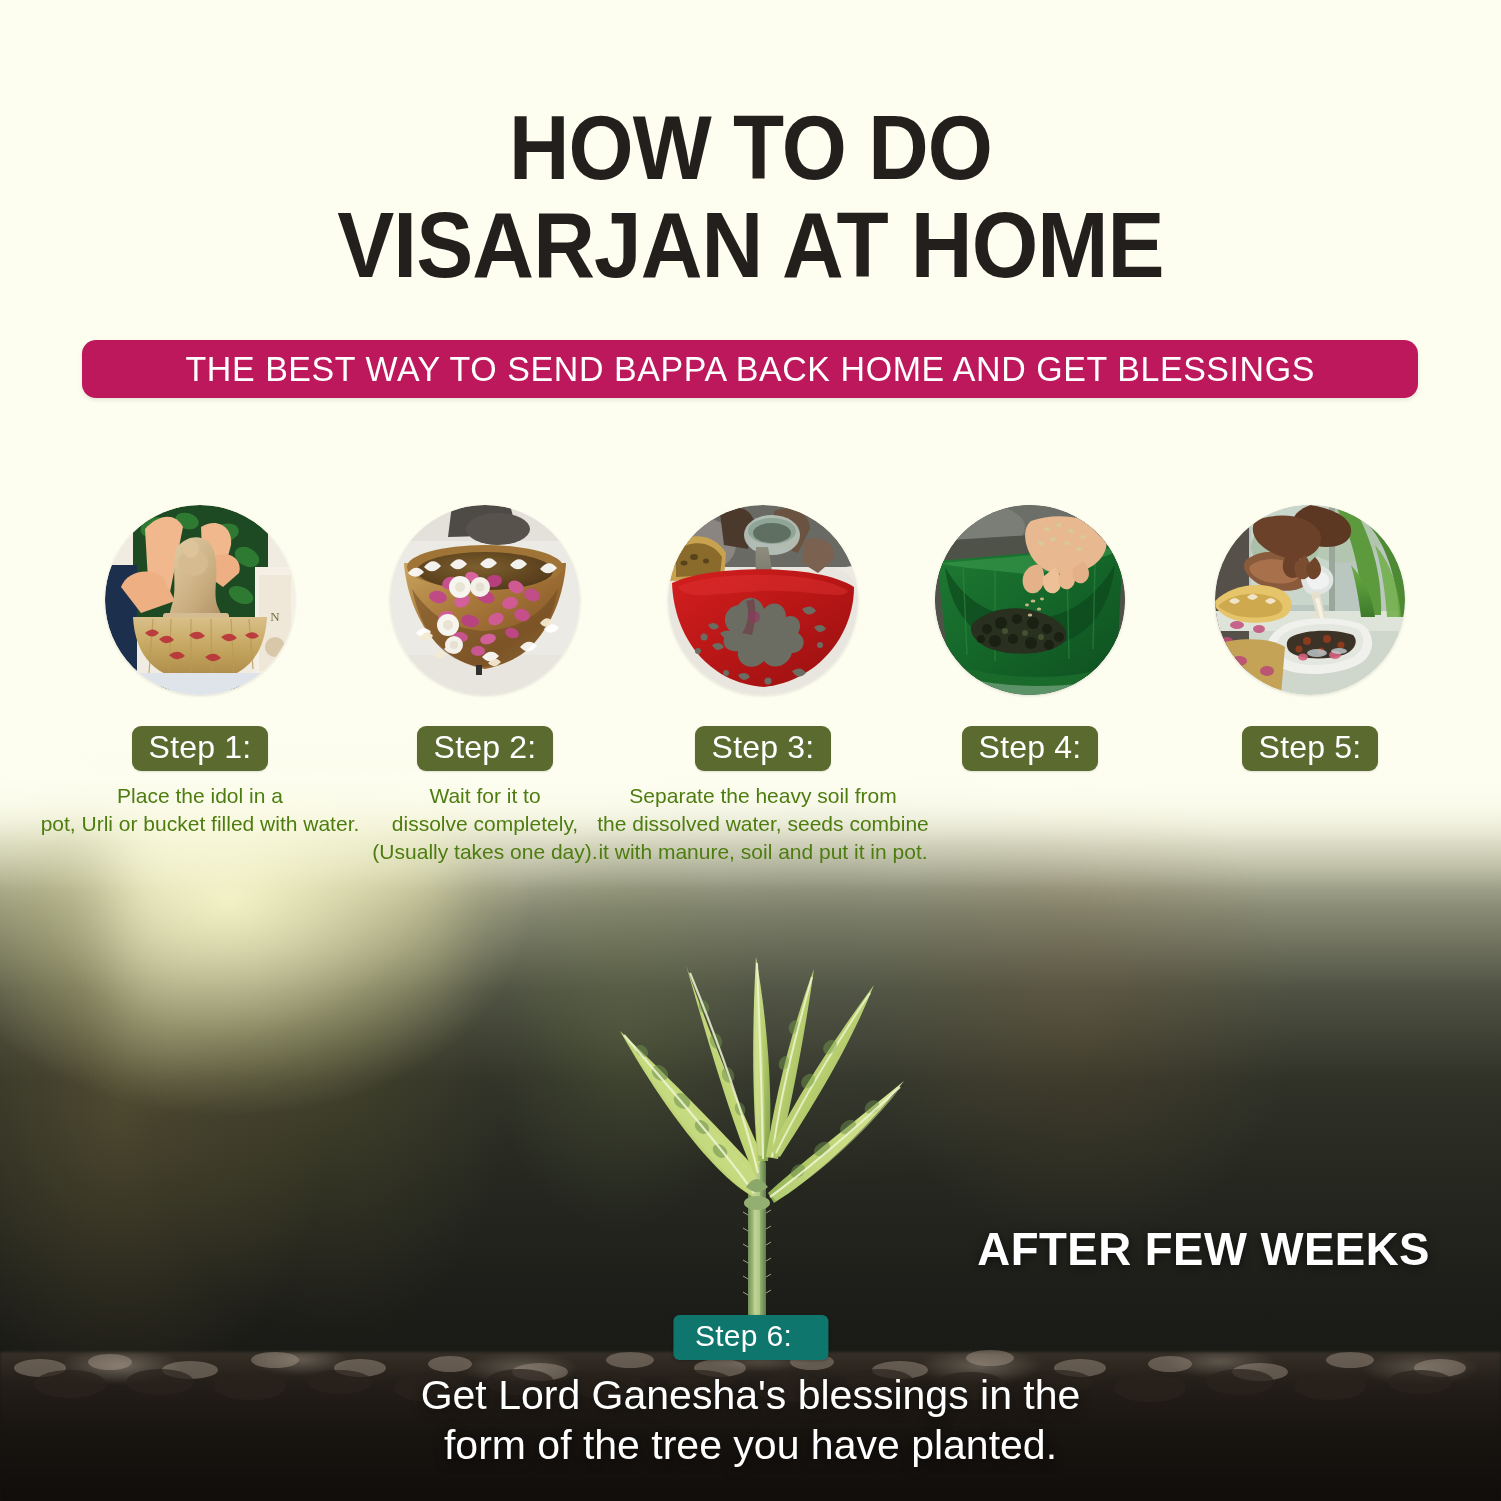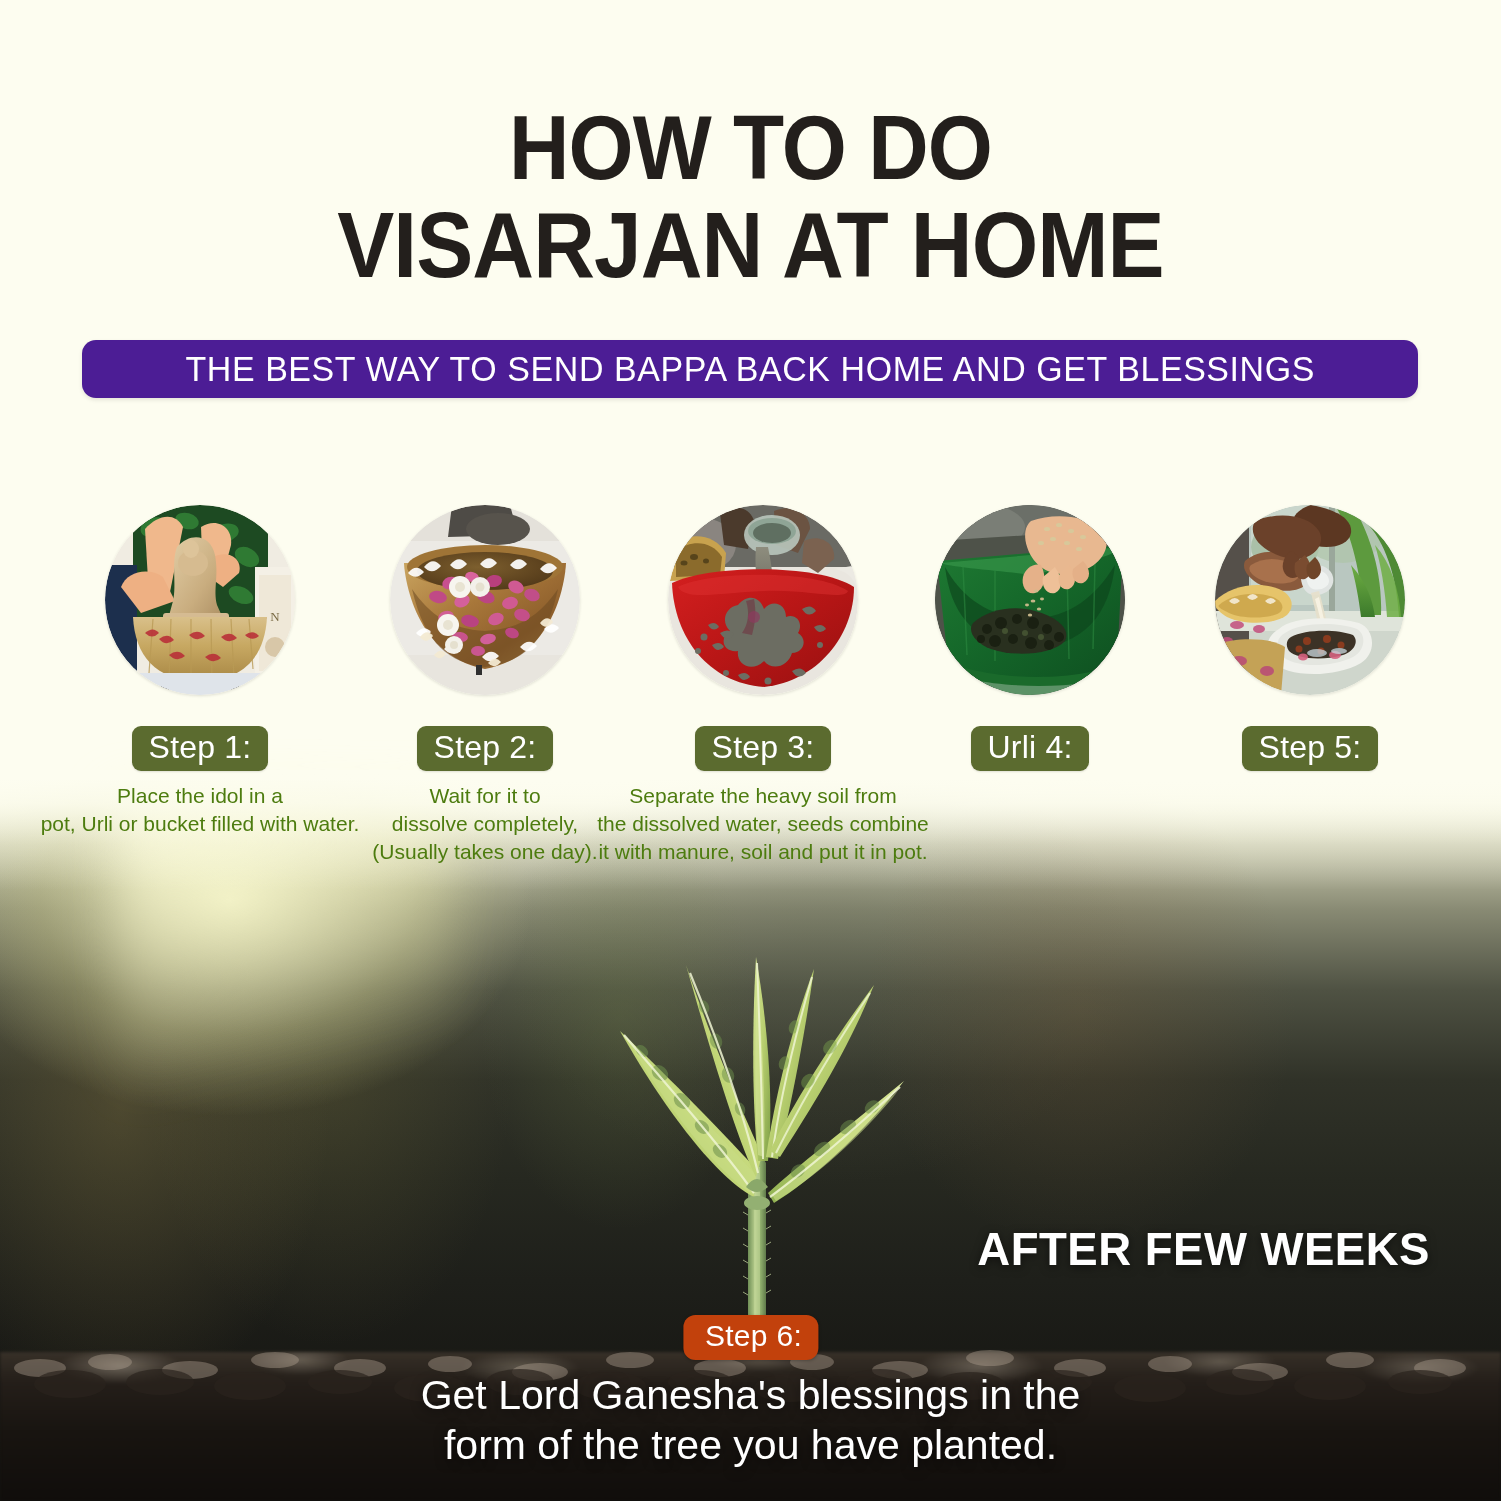--- a/index.html
+++ b/index.html
@@ -72,21 +72,21 @@
     font-family:"Liberation Sans", sans-serif;
     font-weight:bold;font-size:90px;line-height:0.98;
     letter-spacing:-1px;
     transform:scaleX(0.93);
   }
   .title .l2{display:block;font-size:92px;margin-top:8px;}
 
   
   .banner{
     position:absolute;left:82px;top:340px;width:1336px;height:58px;
-    background:#4c1d95;border-radius:14px;
+    background:#be185d;border-radius:14px;
     display:flex;align-items:center;justify-content:center;
     box-shadow:0 2px 4px rgba(0,0,0,0.10);
   }
   .banner-text{
     color:#ffffff;font-size:35px;font-weight:500;letter-spacing:0.6px;
     transform:scaleX(0.97);white-space:nowrap;
   }
 
   
   .steps{
@@ -125,22 +125,22 @@
 
   
   .sapling{
     position:absolute;left:598px;top:955px;width:320px;height:420px;
   }
   .sapling svg{display:block;}
 
   
   .step6-badge{
     position:absolute;left:50%;top:1315px;transform:translateX(-50%);
-    background:#c2410c;color:#ffffff;border-radius:12px;
-    padding:4px 16px 7px 22px;font-size:30px;letter-spacing:0.3px;
+    background:#0f766e;color:#ffffff;border-radius:6px;
+    padding:4px 36px 7px 22px;font-size:30px;letter-spacing:0.3px;
     box-shadow:0 1px 3px rgba(0,0,0,0.25);
   }
   .step6-text{
     position:absolute;left:0;top:1370px;width:1501px;text-align:center;
     color:#ffffff;font-size:41px;line-height:1.22;font-weight:400;
     white-space:pre-line;
     text-shadow:0 2px 12px rgba(0,0,0,0.65);
   }
 </style>
 </head>
@@ -465,21 +465,21 @@
               <ellipse cx="95" cy="110" rx="2.2" ry="1.5"></ellipse>
                 <ellipse cx="101" cy="86" rx="2.4" ry="1.6"></ellipse>
               <ellipse cx="92" cy="100" rx="2" ry="1.4"></ellipse>
                 <ellipse cx="107" cy="94" rx="2" ry="1.4"></ellipse>
             </g>
             <path d="M0 150 C40 176 140 180 190 156 L190 190 L0 190 Z" fill="#1a6a2b"></path>
             <path d="M0 162 C40 184 140 188 190 168 L190 190 L0 190 Z" fill="#d9ded6" opacity="0.35"></path>
           </g>
         </svg>
       </div>
-      <div class="badge">Urli 4:</div>
+      <div class="badge">Step 4:</div>
     </div>
 
     <div class="step" style="left:1140px;width:340px;">
       <div class="photo">
         <svg viewBox="0 0 190 190">
           <defs>
             <clipPath id="c5">
                 <circle cx="95" cy="95" r="95"></circle>
               </clipPath>
             <linearGradient id="g5leaf" x1="0" y1="1" x2="0" y2="0">

